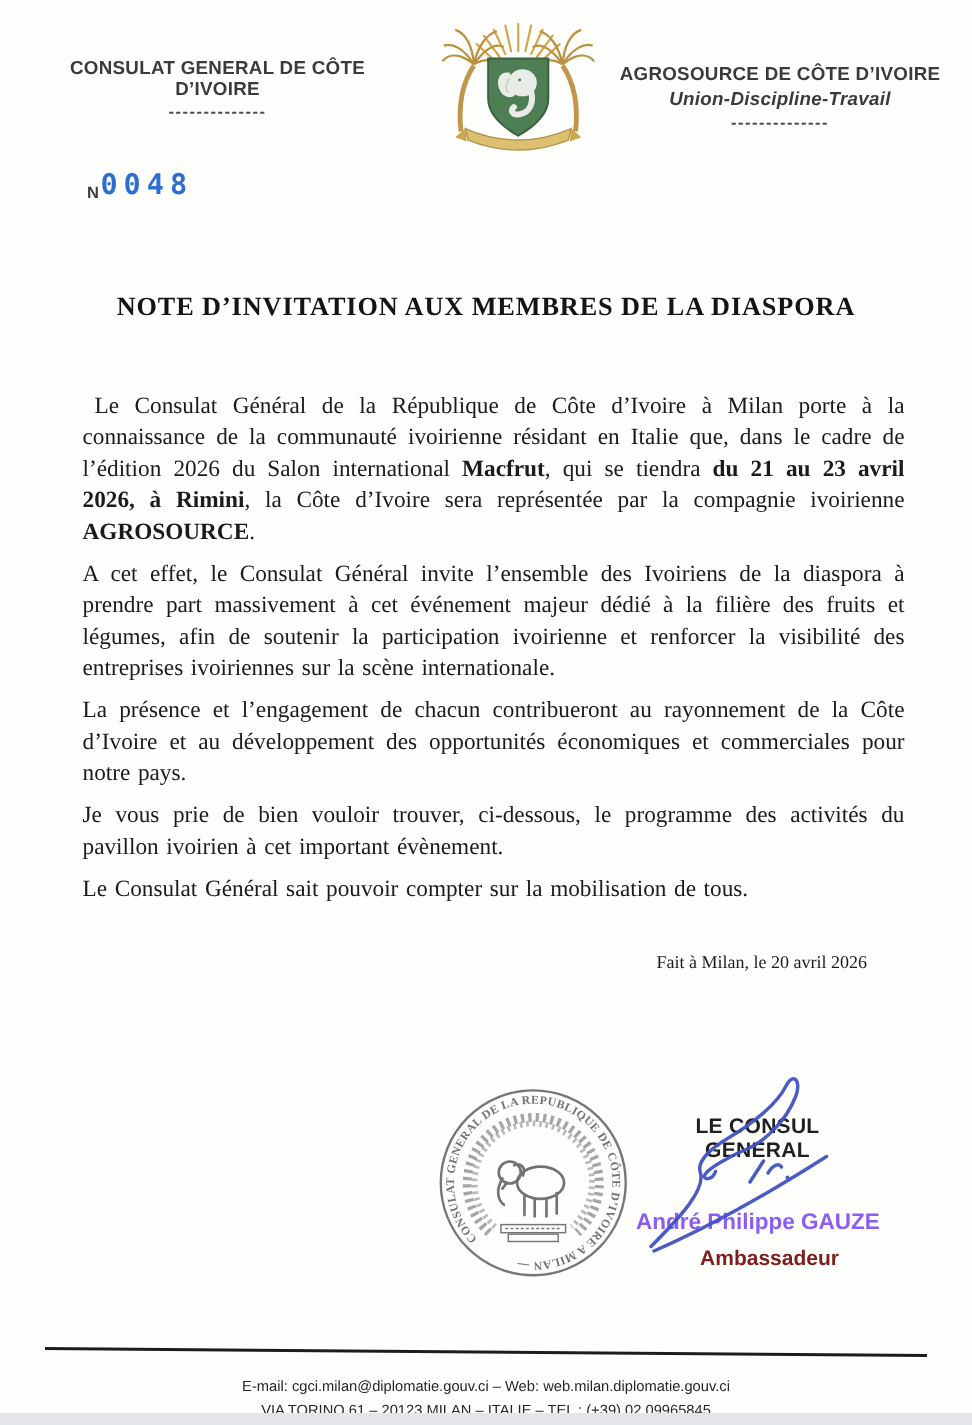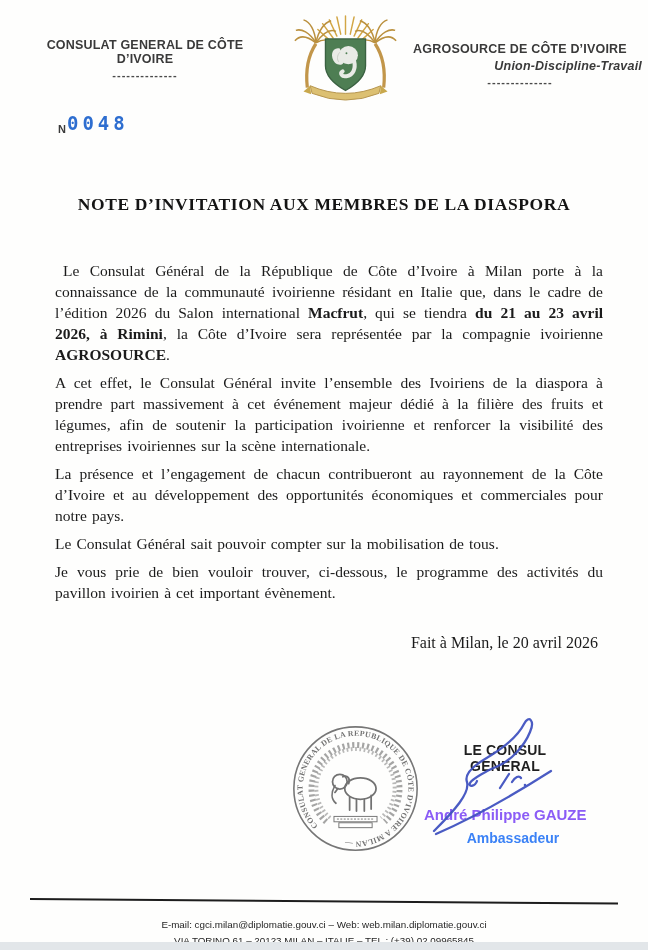--- a/index.html
+++ b/index.html
@@ -14,21 +14,21 @@
     position:absolute; left:26px; top:38px; width:238px; text-align:center;
     font-family:"Liberation Sans", sans-serif; font-weight:bold;
     font-size:12.5px; color:#3a3a3a; letter-spacing:.2px;
   }
   .hdr-left .l2 { margin-top:9px; }
   .hdr-right {
     position:absolute; left:398px; top:42px; width:244px; text-align:center;
     font-family:"Liberation Sans", sans-serif; font-weight:bold;
     font-size:12.5px; color:#3a3a3a; letter-spacing:.2px;
   }
-  .hdr-right .motto { font-style:italic; margin-top:3px;text-align:right; }
+  .hdr-right .motto { font-style:italic; margin-top:3px; }
   .dashes {
     margin-top:3px; font-size:11px; letter-spacing:1px; color:#4a4a4a;
     font-weight:bold;
   }
   .emblem { position:absolute; left:293px; top:10px; }
   
   .ref-line {
     position:absolute; left:58px; top:116px; display:flex; align-items:flex-end;
     font-family:"Liberation Sans", sans-serif; font-weight:bold;
   }
@@ -48,38 +48,38 @@
     position:absolute; left:55px; top:260px; width:548px;
     font-size:15.5px; line-height:21px; text-align:justify; color:#1b1b1b;
     word-spacing:1.2px;
   }
   .body-text p { margin:0 0 7px 0; }
   .body-text p:first-child { text-indent:8px; }
   .body-text b { font-weight:bold; }
   
   .dateline {
     position:absolute; left:0; top:634px; width:100%; text-align:right;
-    padding-right:50px; font-size:16px; color:#1b1b1b;
+    padding-right:70px; font-size:12px; color:#1b1b1b;
   }
   
   .stamp { position:absolute; left:287px; top:716px; opacity:.85; }
   .consul-role {
     position:absolute; left:430px; top:742px; width:150px; text-align:center;
     font-family:"Liberation Sans", sans-serif; font-weight:bold; font-size:14px;
     color:#1f1f1f; letter-spacing:.2px;
   }
   .consul-name {
     position:absolute; left:424px; top:806px; width:178px; text-align:left;
     font-family:"Liberation Sans", sans-serif; font-weight:bold; font-size:15px;
     color:#8b5cf6;
   }
   .consul-title {
     position:absolute; left:424px; top:830px; width:178px; text-align:center;
     font-family:"Liberation Sans", sans-serif; font-weight:bold; font-size:14px;
-    color:#3b82f6;
+    color:#7f1d1d;
   }
   .signature-svg { position:absolute; left:420px; top:695px; z-index:3; }
   
   .footer-rule {
     position:absolute; left:30px; top:898px; width:588px;
     border-top:2px solid #1d1d1d; transform:rotate(.45deg); transform-origin:left center;
   }
   .footer-address, .footer-contact {
     position:absolute; left:0; width:100%; text-align:center;
     font-family:"Liberation Sans", sans-serif; font-size:9.8px; color:#252525;
@@ -148,22 +148,22 @@
     <span class="ref-prefix">N</span>
     <span class="ref-number">0048</span>
   </div>
 
   <div class="doc-title">NOTE D’INVITATION AUX MEMBRES DE LA DIASPORA</div>
 
   <div class="body-text">
       <p><span>Le Consulat Général de la République de Côte d’Ivoire à Milan porte à la connaissance de la communauté ivoirienne résidant en Italie que, dans le cadre de l’édition 2026 du Salon international </span><b>Macfrut</b><span>, qui se tiendra </span><b>du 21 au 23 avril 2026, à Rimini</b><span>, la Côte d’Ivoire sera représentée par la compagnie ivoirienne </span><b>AGROSOURCE</b><span>.</span></p>
       <p><span>A cet effet, le Consulat Général invite l’ensemble des Ivoiriens de la diaspora à prendre part massivement à cet événement majeur dédié à la filière des fruits et légumes, afin de soutenir la participation ivoirienne et renforcer la visibilité des entreprises ivoiriennes sur la scène internationale.</span></p>
       <p><span>La présence et l’engagement de chacun contribueront au rayonnement de la Côte d’Ivoire et au développement des opportunités économiques et commerciales pour notre pays.</span></p>
+      <p><span>Je vous prie de bien vouloir trouver, ci-dessous, le programme des activités du pavillon ivoirien à cet important évènement.</span></p>
       <p><span>Le Consulat Général sait pouvoir compter sur la mobilisation de tous.</span></p>
-      <p><span>Je vous prie de bien vouloir trouver, ci-dessous, le programme des activités du pavillon ivoirien à cet important évènement.</span></p>
     </div>
 
   <div class="dateline">Fait à Milan, le 20 avril 2026</div>
 
   <svg class="stamp" width="137" height="147" viewBox="0 0 140 150">
     <circle cx="70" cy="74" r="63" fill="none" stroke="#5f5f5f" stroke-width="1.6"></circle>
     <path id="stamp-ring" d="M 31.8,112.2 A 54,54 0 1 1 108.2,112.2 A 54,54 0 0 1 31.8,112.2" fill="none"></path>
     <text font-family="Liberation Serif, serif" font-size="8" font-weight="bold" letter-spacing="0.3" fill="#5a5a5a">
       <textPath href="#stamp-ring" startOffset="0">CONSULAT GENERAL DE LA REPUBLIQUE DE CÔTE D’IVOIRE A MILAN —</textPath>
     </text>

